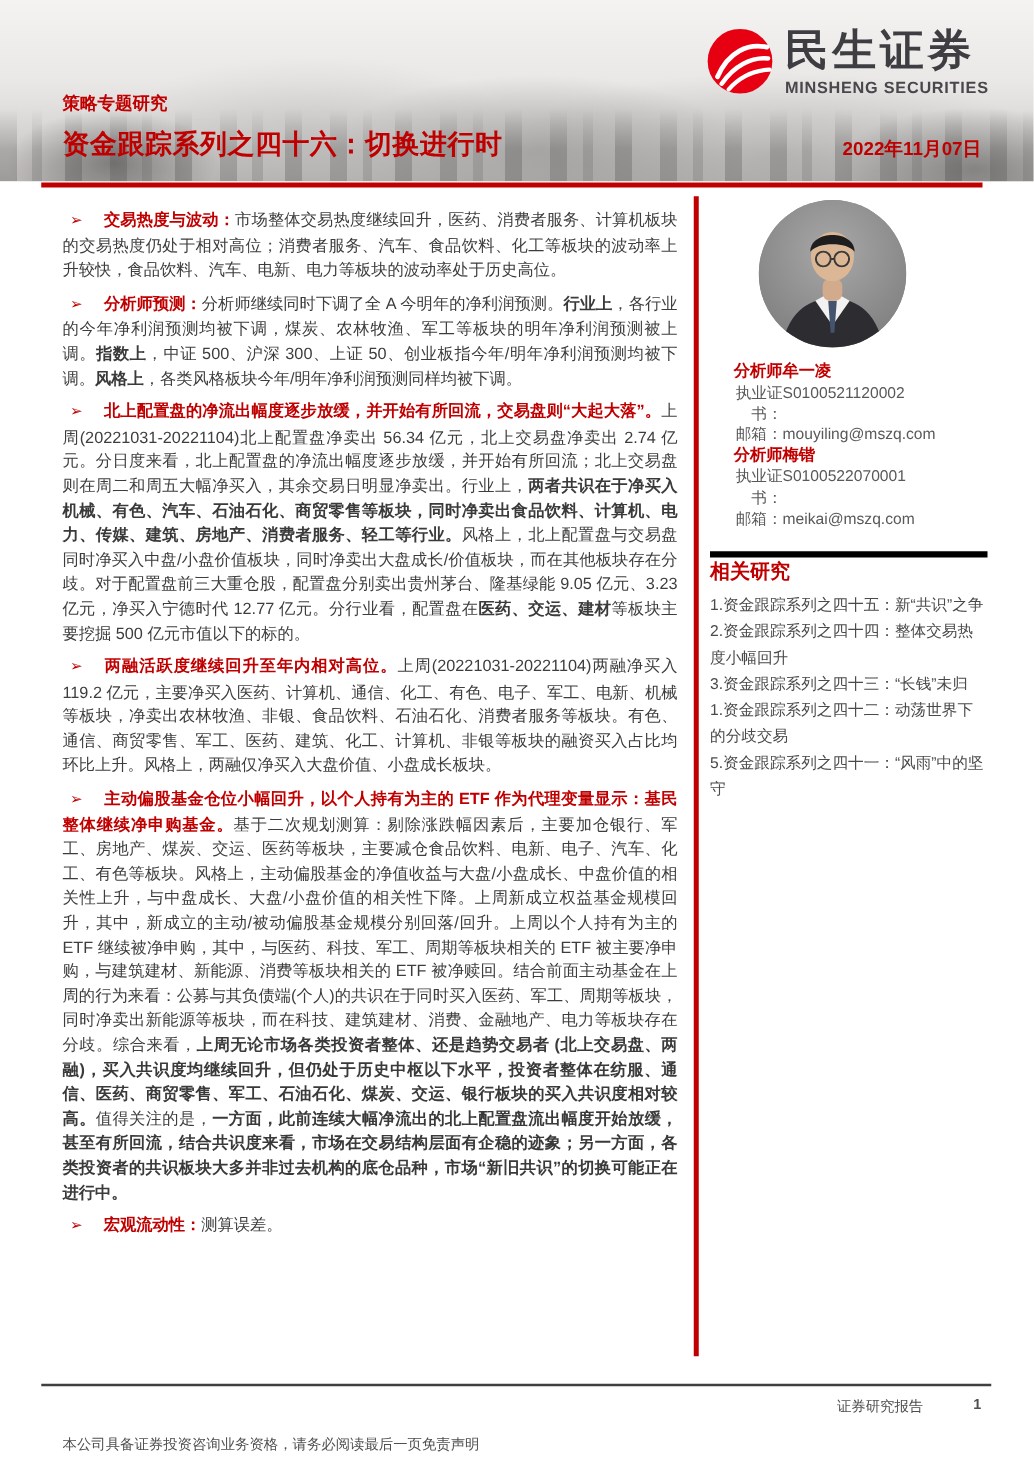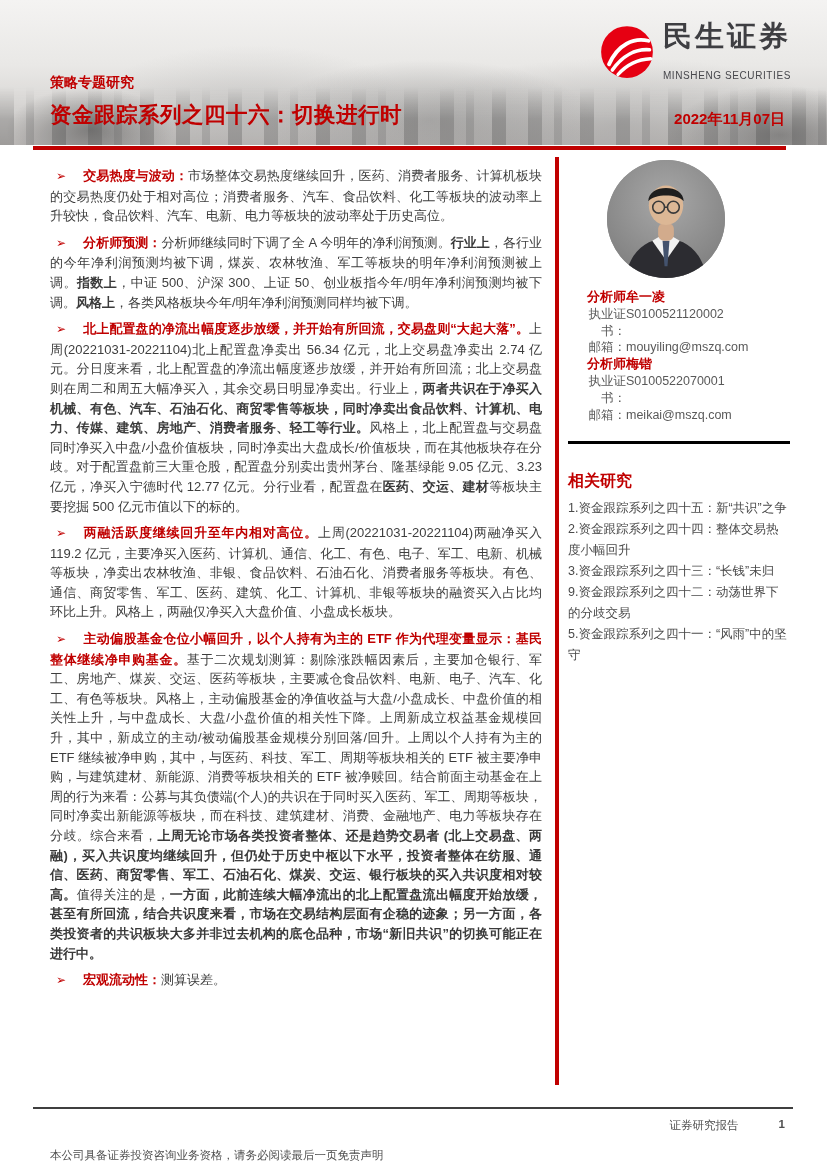--- a/index.html
+++ b/index.html
@@ -37,22 +37,22 @@
     position:absolute;left:50px;top:100px;
     color:#c00000;font-weight:bold;font-size:21.5px;letter-spacing:.5px;
   }
   .report-date{
     position:absolute;right:42px;top:110px;
     color:#c00000;font-weight:bold;font-size:15px;
   }
   .logo{position:absolute;right:36px;top:22px;display:flex;align-items:center;gap:9px;}
   .logo .mark{width:54px;height:54px;display:block;}
   .logo .names{display:flex;flex-direction:column;line-height:1;}
-  .logo .cn{font-size:29px;font-weight:bold;color:#3e3e42;letter-spacing:3px;}
-  .logo .en{font-size:10px;font-weight:normal;color:#47474c;letter-spacing:.6px;margin-top:20px;}
+  .logo .cn{font-size:35px;font-weight:bold;color:#3e3e42;letter-spacing:3px;}
+  .logo .en{font-size:13px;font-weight:bold;color:#47474c;letter-spacing:.6px;margin-top:5px;}
   .title-rule{
     position:absolute;top:146px;left:33px;width:753px;height:4px;background:#c00000;
   }
   
   .main{
     position:absolute;left:50px;top:166px;width:492px;
   }
   .bullet{
     margin:0 0 7px 0;text-indent:0;
     font-size:13px;line-height:19.6px;color:#3d3d3d;text-align:justify;
@@ -64,21 +64,21 @@
   
   .v-divider{position:absolute;left:555px;top:157px;width:4px;height:928px;background:#c00000;}
   
   .sidebar{position:absolute;left:568px;top:160px;width:222px;}
   .photo-wrap{width:118px;height:118px;border-radius:50%;overflow:hidden;margin:0 0 0 39px;background:#8f8f8f;}
   .photo-wrap svg{display:block;width:100%;height:100%;}
   .analysts{margin-top:11px;}
   .arow{display:flex;font-size:12.5px;line-height:16.8px;color:#595959;}
   .arow .lab{width:58px;flex:none;text-align:right;}
   .arow.namerow .lab,.arow.namerow .val{color:#c00000;font-weight:bold;font-size:13px;}
-  .related{margin-top:18px;border-top:3px solid #000000;padding-top:27px;}
+  .related{margin-top:18px;border-top:5px solid #000000;padding-top:1px;}
   .related h3{margin:0 0 6px 0;color:#c00000;font-size:16px;font-weight:bold;}
   .related .item{font-size:12.5px;line-height:21px;color:#4a4a4a;}
   
   .footer-rule{position:absolute;top:1107px;left:33px;width:760px;height:1.5px;background:#3f3f3f;}
   .footer-left{position:absolute;left:50px;top:1148px;font-size:11.5px;color:#4f4f4f;}
   .footer-right{position:absolute;right:42px;top:1118px;display:flex;gap:40px;font-size:11.5px;color:#4f4f4f;}
   .footer-right .pagenum{font-weight:bold;}
 </style>
 </head>
 <body>
@@ -165,21 +165,21 @@
       <span class="val">meikai@mszq.com</span>
     </div>
   </div>
 
   <div class="related">
     <h3>相关研究</h3>
     <div id="related-items">
         <div class="item">1.资金跟踪系列之四十五：新“共识”之争</div>
         <div class="item">2.资金跟踪系列之四十四：整体交易热度小幅回升</div>
         <div class="item">3.资金跟踪系列之四十三：“长钱”未归</div>
-        <div class="item">9.资金跟踪系列之四十二：动荡世界下的分歧交易</div>
+        <div class="item">1.资金跟踪系列之四十二：动荡世界下的分歧交易</div>
         <div class="item">5.资金跟踪系列之四十一：“风雨”中的坚守</div>
       </div>
   </div>
 </div>
 
 <div class="footer-rule"></div>
 <div class="footer-left">本公司具备证券投资咨询业务资格，请务必阅读最后一页免责声明</div>
 <div class="footer-right">
   <span>证券研究报告</span>
   <span class="pagenum">1</span>

